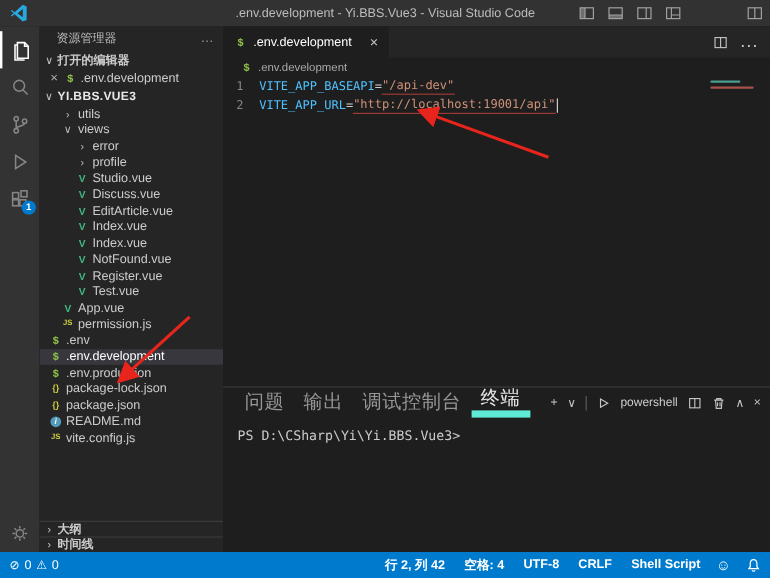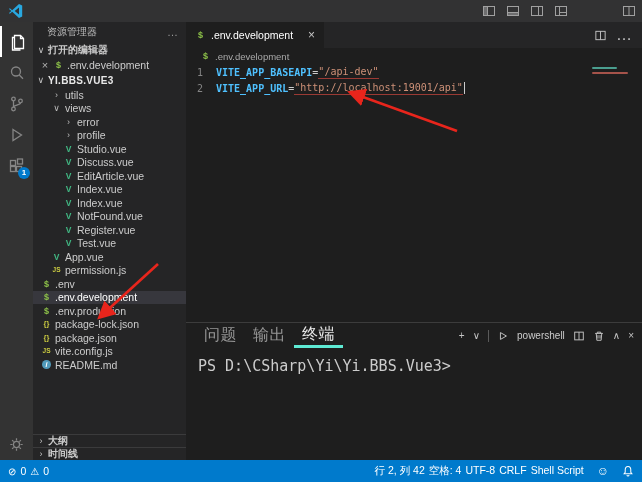--- a/index.html
+++ b/index.html
@@ -61,41 +61,41 @@
   .tabbar { height:26px; background:#252526; display:flex; align-items:stretch; }
   .tab { background:#1e1e1e; color:#ffffff; display:flex; align-items:center; gap:5px; padding:0 9px;
          font-size:10.5px; min-width:128px; }
   .tab-close { margin-left:10px; color:#c5c5c5; font-size:12px; }
   .ed-actions { margin-left:auto; display:flex; align-items:center; gap:9px; padding-right:10px; color:#c5c5c5; }
   .ed-actions svg { width:13px; height:13px; stroke:#c5c5c5; fill:none; stroke-width:1; }
   .breadcrumb { height:16px; display:flex; align-items:center; gap:4px; padding-left:14px; font-size:9.5px; color:#a9a9a9; }
   .code { position:relative; font-family:"DejaVu Sans Mono",monospace; font-size:10px; }
   .code-line { height:16px; display:flex; align-items:center; white-space:pre; }
   .ln { width:30px; min-width:30px; text-align:right; padding-right:13px; color:#858585; }
-  .tk-var { color:#4fc1ff;font-weight:bold; } .tk-op { color:#cccccc; }
+  .tk-var { color:#4fc1ff; } .tk-op { color:#cccccc; }
   .tk-str { color:#ce9178; border-bottom:1px solid #9b3a34; padding-bottom:1px; }
   .caret { display:inline-block; width:1px; height:12px; background:#cccccc; margin-left:1px; vertical-align:-2px; }
   .minimap { position:absolute; top:3px; right:10px; width:40px; }
   .mm-bar { height:2px; margin-bottom:3px; border-radius:1px; }
   .mm-b1 { width:25px; background:#4a9e8f; }
   .mm-b2 { width:36px; background:#a5534a; }
 
   
   .panel { position:absolute; top:322px; bottom:22px; left:186px; right:0; background:#1e1e1e;
            border-top:1px solid #3c3c3c; }
   .panel-header { height:25px; display:flex; align-items:center; padding:0 8px 0 10px; }
   .panel-tabs { display:flex; height:100%; }
   .panel-tab { padding:0 8px; display:flex; align-items:center; font-size:16px; color:#969696; letter-spacing:0.5px; }
-  .panel-tab.active { color:#e7e7e7; border-bottom:3px solid #5eead4; }
+  .panel-tab.active { color:#e7e7e7; border-bottom:6px solid #5eead4; }
   .panel-actions { margin-left:auto; display:flex; align-items:center; gap:8px; color:#c5c5c5; font-size:11px; }
   .panel-actions svg { width:12px; height:12px; stroke:#c5c5c5; fill:none; stroke-width:1.1; }
   .pa-sep { width:1px; height:12px; background:#5a5a5a; }
   .ps-label { font-size:10px; color:#cccccc; }
   .pa-glyph { font-size:10px; }
-  .terminal { padding:9px 0 0 12px; font-family:"DejaVu Sans Mono",monospace; font-size:15px; color:#cccccc; }
+  .terminal { padding:9px 0 0 12px; font-family:"DejaVu Sans Mono",monospace; font-size:11px; color:#cccccc; }
 
   
   .statusbar { position:absolute; left:0; right:0; bottom:0; height:22px; background:#007acc; color:#ffffff;
                display:flex; align-items:center; font-size:10.5px; padding:0 8px; }
   .sb-left { display:flex; align-items:center; gap:4px; }
   .st-icon { font-size:10px; }
   .sb-right { margin-left:auto; display:flex; align-items:center; gap:13px; }
   .sb-right .st-item { white-space:nowrap; }
   .smiley { font-size:12px; line-height:12px; }
   .bell svg { width:12px; height:13px; stroke:#ffffff; fill:none; stroke-width:1.1; display:block; }
@@ -105,20 +105,21 @@
 </style>
 </head>
 <body>
 
 <div class="page">
 
   <div class="titlebar">
     <svg class="tb-logo" viewBox="0 0 16 16">
       <path fill="#29a8e0" d="M11 1 L4.2 7.2 L1.8 5.3 L1 5.9 L3.4 8 L1 10.1 L1.8 10.7 L4.2 8.8 L11 15 L14.2 13.6 V2.4 Z M11 4.6 V11.4 L6.7 8 Z"></path>
     </svg>
+    <div class="tb-title">.env.development - Yi.BBS.Vue3 - Visual Studio Code</div>
     <div class="tb-actions">
       <svg viewBox="0 0 14 14">
         <rect x="1.5" y="2.5" width="11" height="9"></rect>
           <line x1="5.5" y1="2.5" x2="5.5" y2="11.5"></line>
         <rect x="1.5" y="2.5" width="4" height="9" fill="#a0a0a0" opacity="0.55" stroke="none"></rect>
       </svg>
       <svg viewBox="0 0 14 14">
         <rect x="1.5" y="2.5" width="11" height="9"></rect>
           <line x1="1.5" y1="8.5" x2="12.5" y2="8.5"></line>
         <rect x="1.5" y="8.5" width="11" height="3" fill="#a0a0a0" opacity="0.55" stroke="none"></rect>
@@ -273,26 +274,26 @@
         </div>
         <div class="tree-row ind1">
           <span class="ficon json">{}</span>
           <span>package-lock.json</span>
         </div>
         <div class="tree-row ind1">
           <span class="ficon json">{}</span>
           <span>package.json</span>
         </div>
         <div class="tree-row ind1">
+          <span class="ficon info">i</span>
+          <span>README.md</span>
+        </div>
+        <div class="tree-row ind1">
           <span class="ficon js">JS</span>
           <span>vite.config.js</span>
-        </div>
-        <div class="tree-row ind1">
-          <span class="ficon info">i</span>
-          <span>README.md</span>
         </div>
       </div>
     <div class="sb-bottom">
       <div class="sb-sec">
         <span class="sec-chev">›</span>
         <span>大纲</span>
       </div>
       <div class="sb-sec">
         <span class="sec-chev">›</span>
         <span>时间线</span>
@@ -329,20 +330,21 @@
         <div class="mm-bar mm-b2"></div>
       </div>
     </div>
   </div>
 
   <div class="panel">
     <div class="panel-header">
       <div class="panel-tabs">
           <span class="panel-tab">问题</span>
           <span class="panel-tab">输出</span>
+          <span class="panel-tab">调试控制台</span>
           <span class="panel-tab active">终端</span>
         </div>
       <div class="panel-actions">
         <span class="pa-glyph">+</span>
         <span class="pa-glyph">∨</span>
         <span class="pa-sep"></span>
         <svg viewBox="0 0 14 14">
             <path d="M4 3 L11 7 L4 11 Z"></path>
           </svg>
         <span class="ps-label">powershell</span>
@@ -363,21 +365,21 @@
   </div>
 
   <div class="statusbar">
     <div class="sb-left st-item">
       <span class="st-icon">⊘</span>
       <span>0</span>
       <span class="st-icon">⚠</span>
       <span>0</span>
     </div>
     <div class="sb-right">
-      <span style="display:flex;gap:4px;" id="status-items">
+      <span style="display:flex;gap:16px;font-weight:bold;" id="status-items">
           <span class="st-item">行 2, 列 42</span>
           <span class="st-item">空格: 4</span>
           <span class="st-item">UTF-8</span>
           <span class="st-item">CRLF</span>
           <span class="st-item">Shell Script</span>
         </span>
       <span class="smiley">☺</span>
       <span class="bell">
         <svg viewBox="0 0 12 14">
             <path d="M6 1.5 C4 1.5 3 3.2 3 5.2 V7.8 L1.8 9.5 H10.2 L9 7.8 V5.2 C9 3.2 8 1.5 6 1.5 Z"></path>

